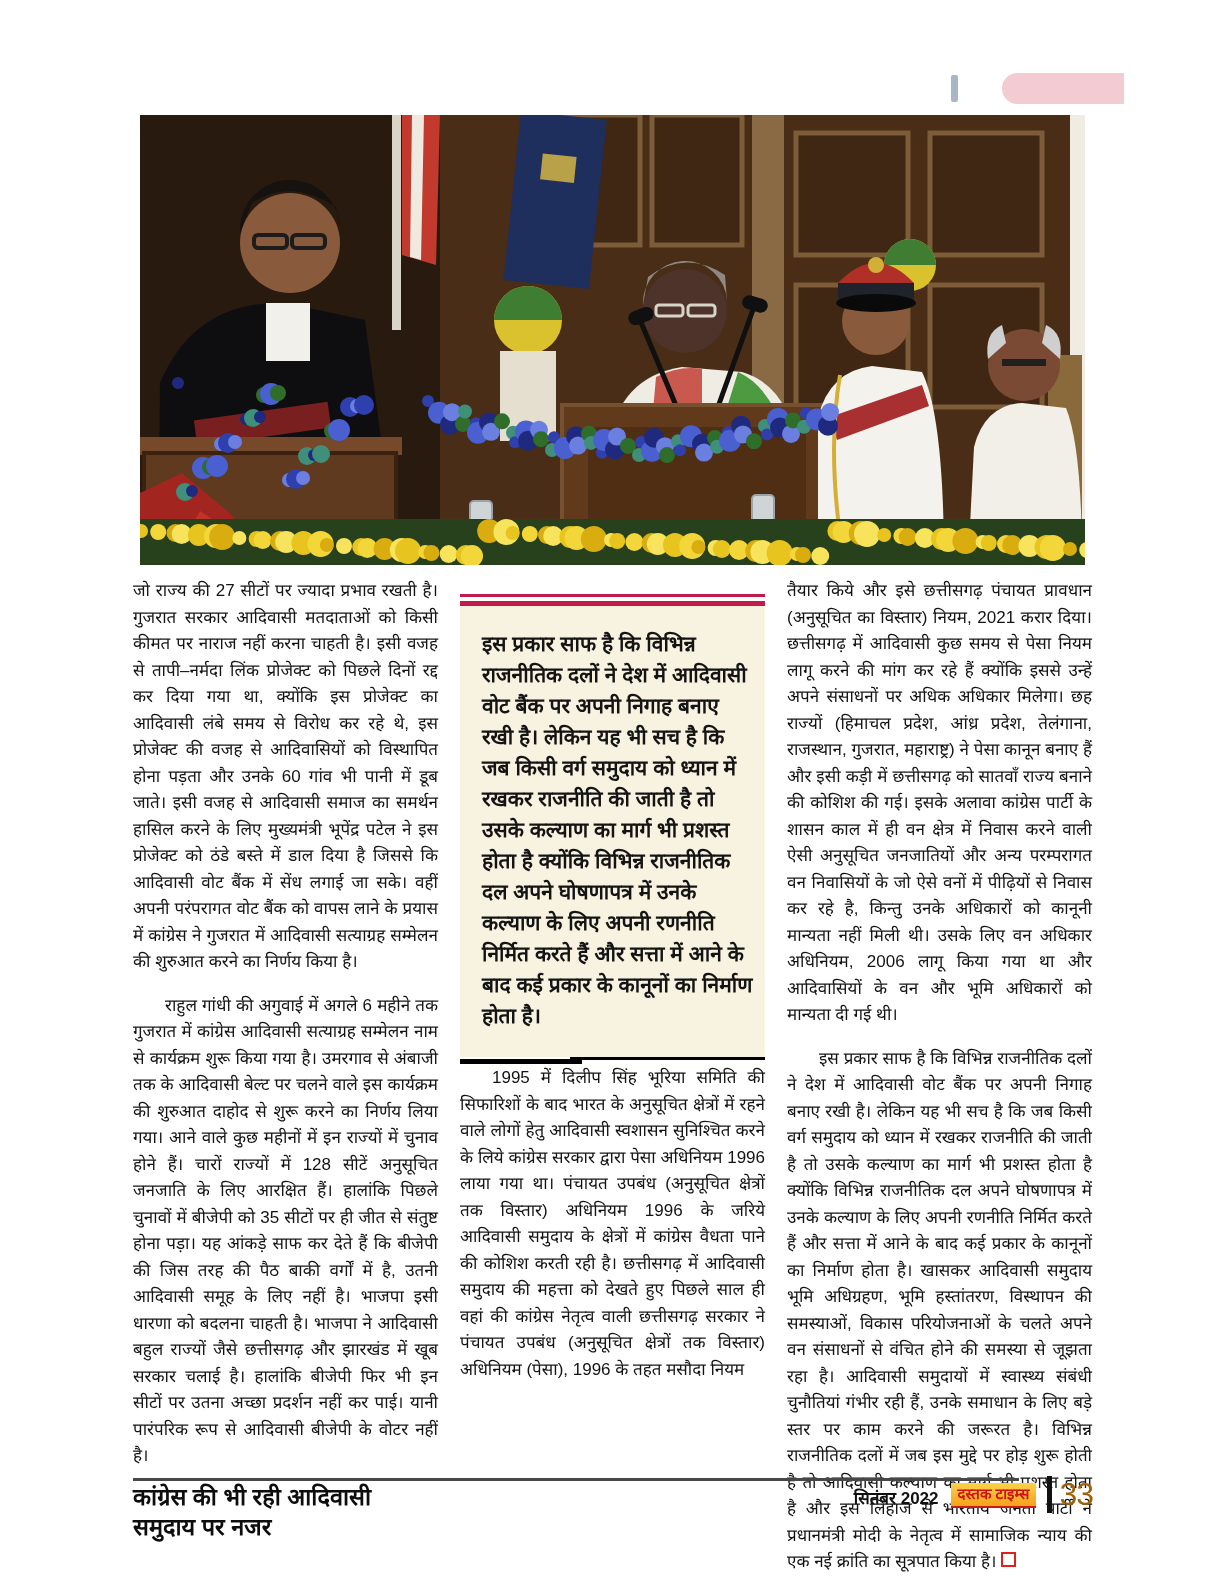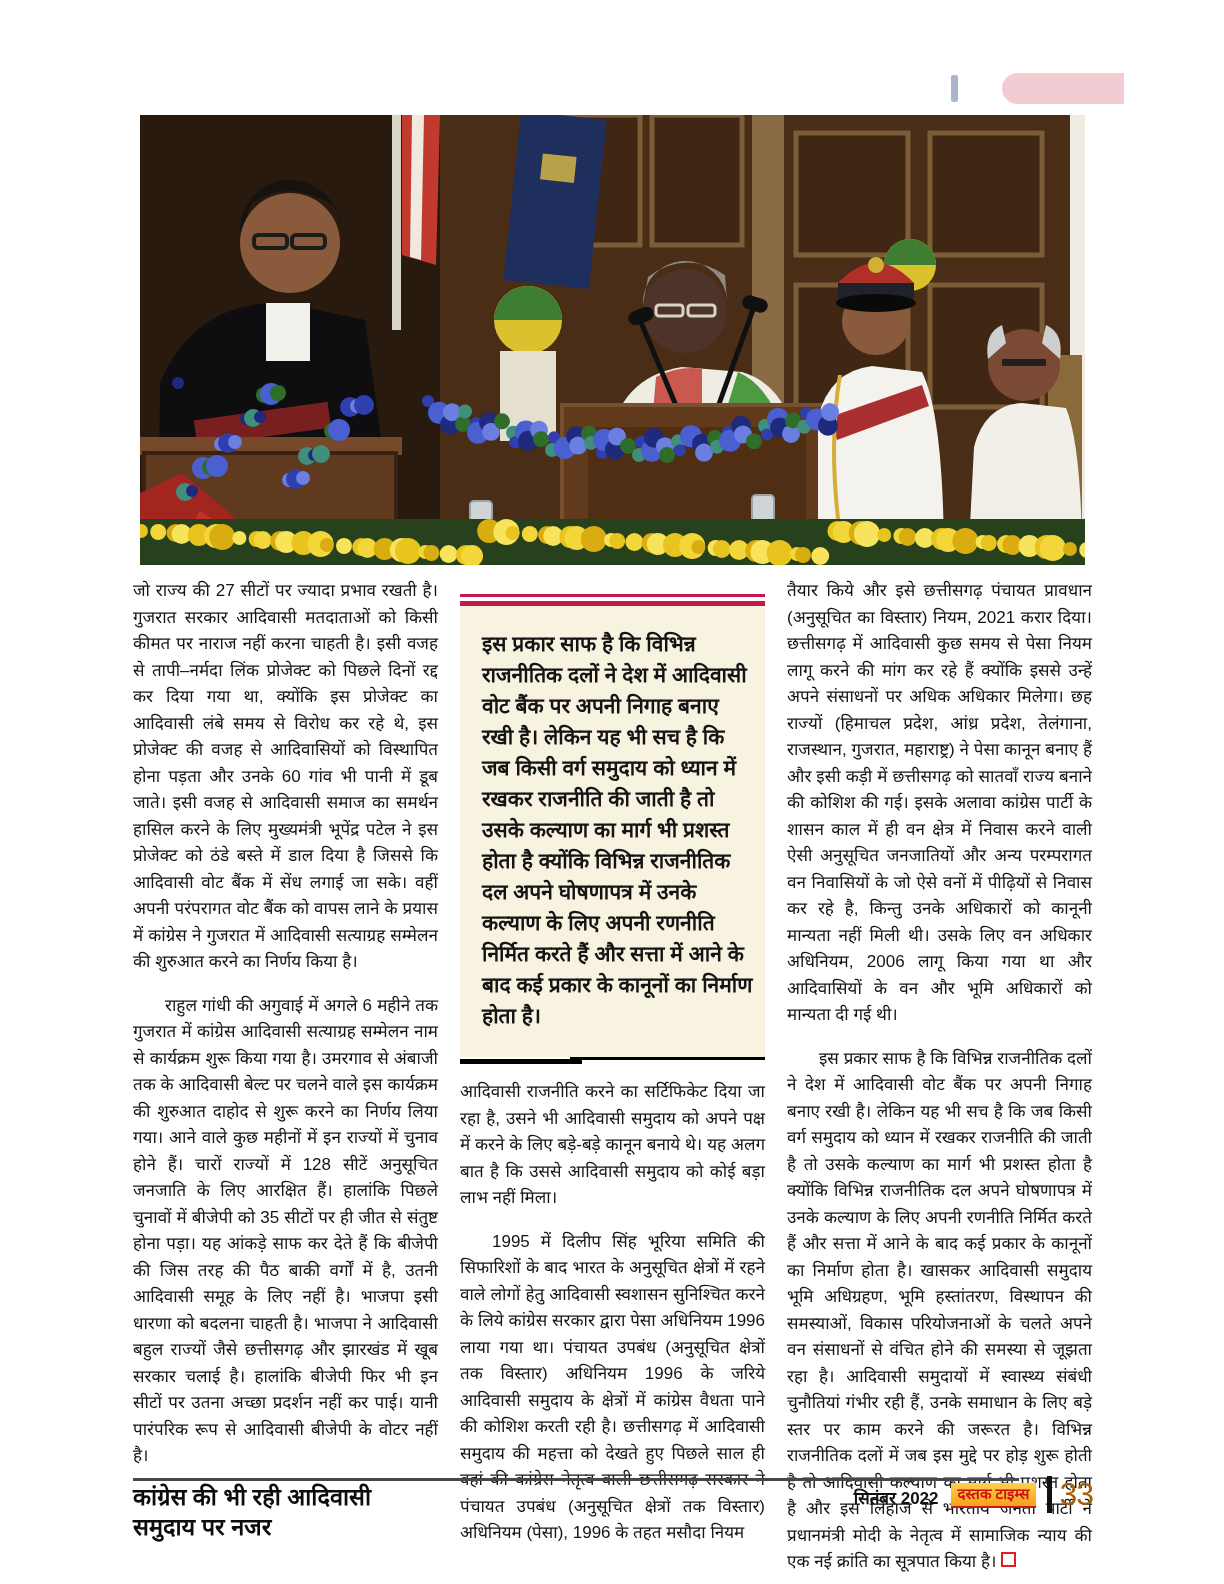--- a/index.html
+++ b/index.html
@@ -329,21 +329,20 @@
         <div class="pq-rule-gap"></div>
         <div class="pq-rule-thick"></div>
         <div class="pq-box">
           <p class="pq-text">इस प्रकार साफ है कि विभिन्न राजनीतिक दलों ने देश में आदिवासी वोट बैंक पर अपनी निगाह बनाए रखी है। लेकिन यह भी सच है कि जब किसी वर्ग समुदाय को ध्यान में रखकर राजनीति की जाती है तो उसके कल्याण का मार्ग भी प्रशस्त होता है क्योंकि विभिन्न राजनीतिक दल अपने घोषणापत्र में उनके कल्याण के लिए अपनी रणनीति निर्मित करते हैं और सत्ता में आने के बाद कई प्रकार के कानूनों का निर्माण होता है।</p>
         </div>
         <div class="pq-bottom">
           <div class="bar-thick"></div>
           <div class="bar-thin"></div>
         </div>
       </div>
-      <p class="body-text after-box">आदिवासी राजनीति करने का सर्टिफिकेट दिया जा रहा है, उसने भी आदिवासी समुदाय को अपने पक्ष में करने के लिए बड़े-बड़े कानून बनाये थे। यह अलग बात है कि उससे आदिवासी समुदाय को कोई बड़ा लाभ नहीं मिला।</p>
       <p class="body-text indent">1995 में दिलीप सिंह भूरिया समिति की सिफारिशों के बाद भारत के अनुसूचित क्षेत्रों में रहने वाले लोगों हेतु आदिवासी स्वशासन सुनिश्चित करने के लिये कांग्रेस सरकार द्वारा पेसा अधिनियम 1996 लाया गया था। पंचायत उपबंध (अनुसूचित क्षेत्रों तक विस्तार) अधिनियम 1996 के जरिये आदिवासी समुदाय के क्षेत्रों में कांग्रेस वैधता पाने की कोशिश करती रही है। छत्तीसगढ़ में आदिवासी समुदाय की महत्ता को देखते हुए पिछले साल ही वहां की कांग्रेस नेतृत्व वाली छत्तीसगढ़ सरकार ने पंचायत उपबंध (अनुसूचित क्षेत्रों तक विस्तार) अधिनियम (पेसा), 1996 के तहत मसौदा नियम</p>
     </div>
 
     <div class="col">
       <p class="body-text">तैयार किये और इसे छत्तीसगढ़ पंचायत प्रावधान (अनुसूचित का विस्तार) नियम, 2021 करार दिया। छत्तीसगढ़ में आदिवासी कुछ समय से पेसा नियम लागू करने की मांग कर रहे हैं क्योंकि इससे उन्हें अपने संसाधनों पर अधिक अधिकार मिलेगा। छह राज्यों (हिमाचल प्रदेश, आंध्र प्रदेश, तेलंगाना, राजस्थान, गुजरात, महाराष्ट्र) ने पेसा कानून बनाए हैं और इसी कड़ी में छत्तीसगढ़ को सातवाँ राज्य बनाने की कोशिश की गई। इसके अलावा कांग्रेस पार्टी के शासन काल में ही वन क्षेत्र में निवास करने वाली ऐसी अनुसूचित जनजातियों और अन्य परम्परागत वन निवासियों के जो ऐसे वनों में पीढ़ियों से निवास कर रहे है, किन्तु उनके अधिकारों को कानूनी मान्यता नहीं मिली थी। उसके लिए वन अधिकार अधिनियम, 2006 लागू किया गया था और आदिवासियों के वन और भूमि अधिकारों को मान्यता दी गई थी।</p>
       <p class="body-text indent"><span>इस प्रकार साफ है कि विभिन्न राजनीतिक दलों ने देश में आदिवासी वोट बैंक पर अपनी निगाह बनाए रखी है। लेकिन यह भी सच है कि जब किसी वर्ग समुदाय को ध्यान में रखकर राजनीति की जाती है तो उसके कल्याण का मार्ग भी प्रशस्त होता है क्योंकि विभिन्न राजनीतिक दल अपने घोषणापत्र में उनके कल्याण के लिए अपनी रणनीति निर्मित करते हैं और सत्ता में आने के बाद कई प्रकार के कानूनों का निर्माण होता है। खासकर आदिवासी समुदाय भूमि अधिग्रहण, भूमि हस्तांतरण, विस्थापन की समस्याओं, विकास परियोजनाओं के चलते अपने वन संसाधनों से वंचित होने की समस्या से जूझता रहा है। आदिवासी समुदायों में स्वास्थ्य संबंधी चुनौतियां गंभीर रही हैं, उनके समाधान के लिए बड़े स्तर पर काम करने की जरूरत है। विभिन्न राजनीतिक दलों में जब इस मुद्दे पर होड़ शुरू होती है तो आदिवासी कल्याण का मार्ग भी प्रशस्त होता है और इस लिहाज से भारतीय जनता पार्टी ने प्रधानमंत्री मोदी के नेतृत्व में सामाजिक न्याय की एक नई क्रांति का सूत्रपात किया है।</span><span class="end-marker"></span></p>
     </div>
 
   </div>
 

